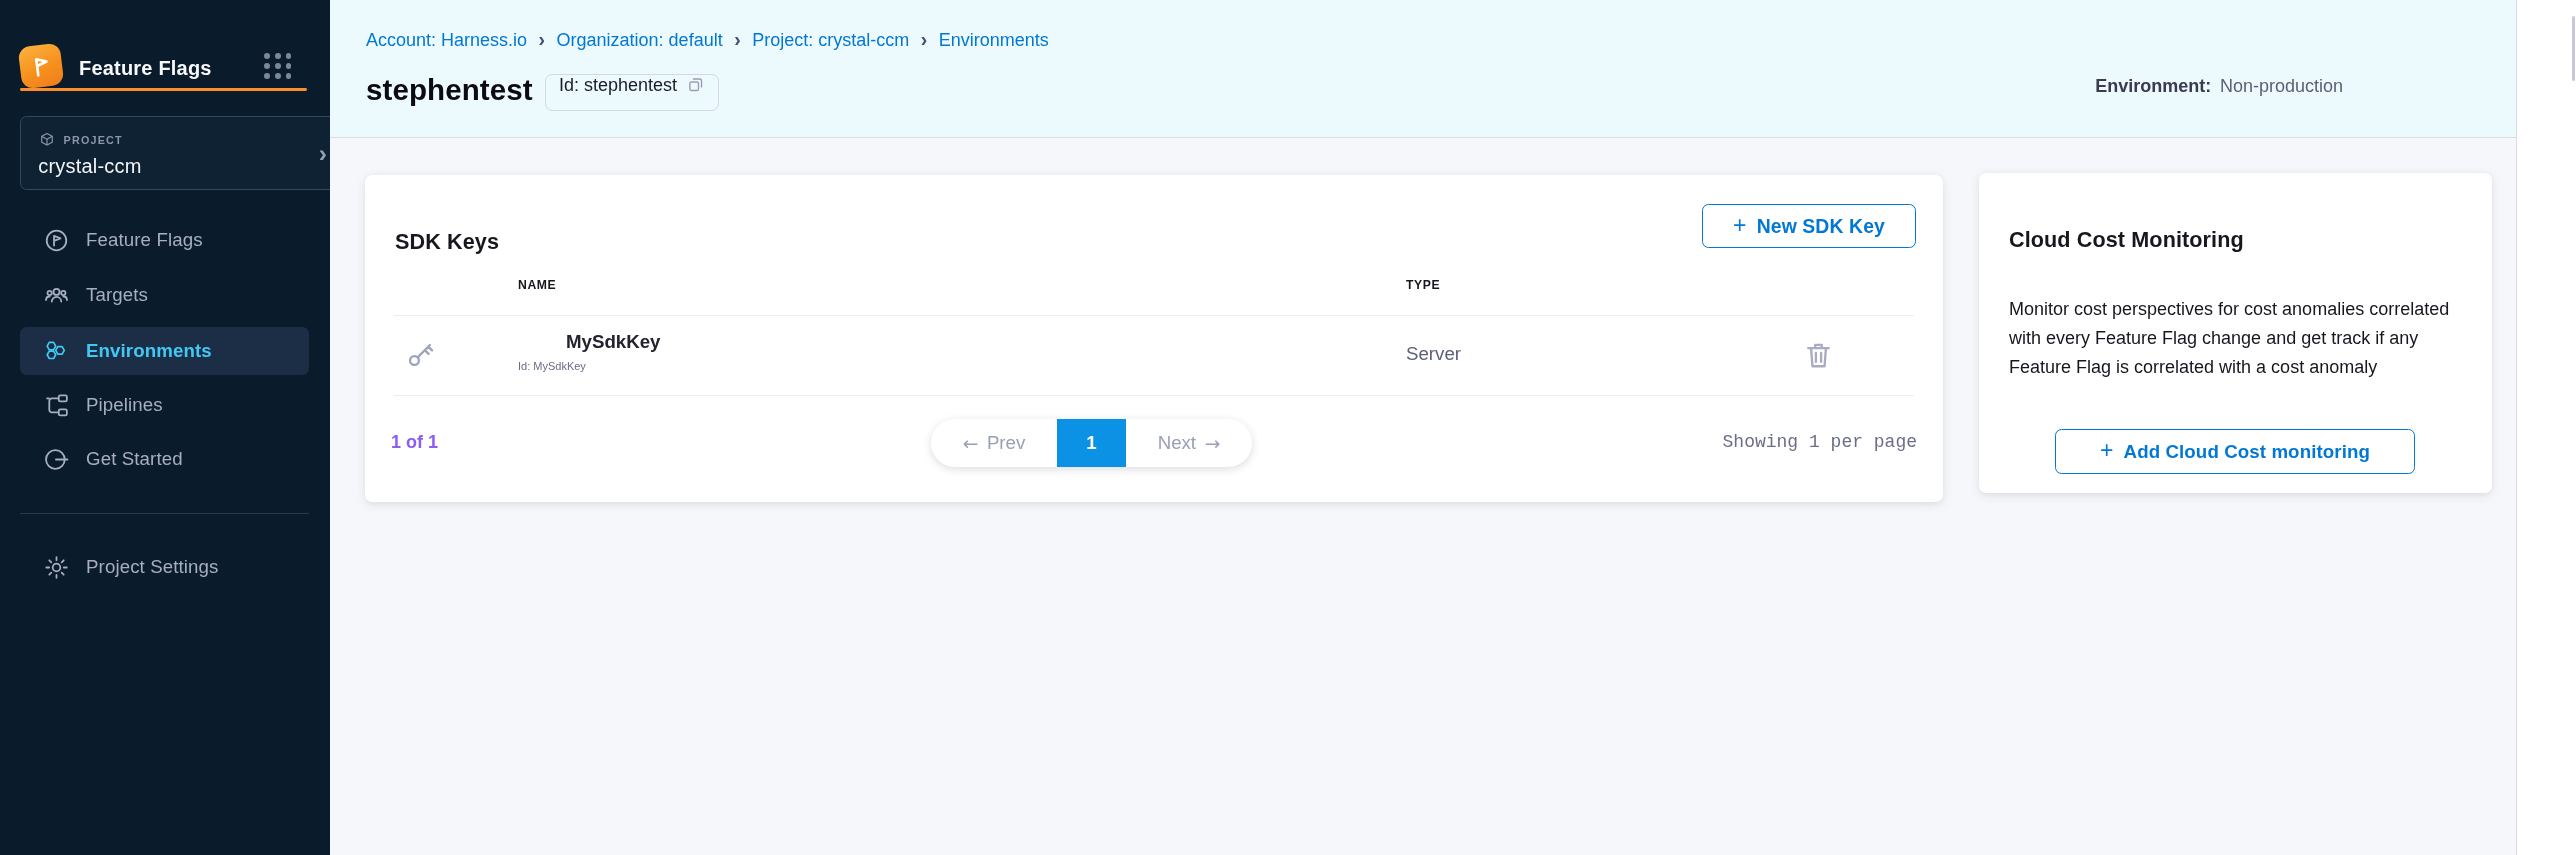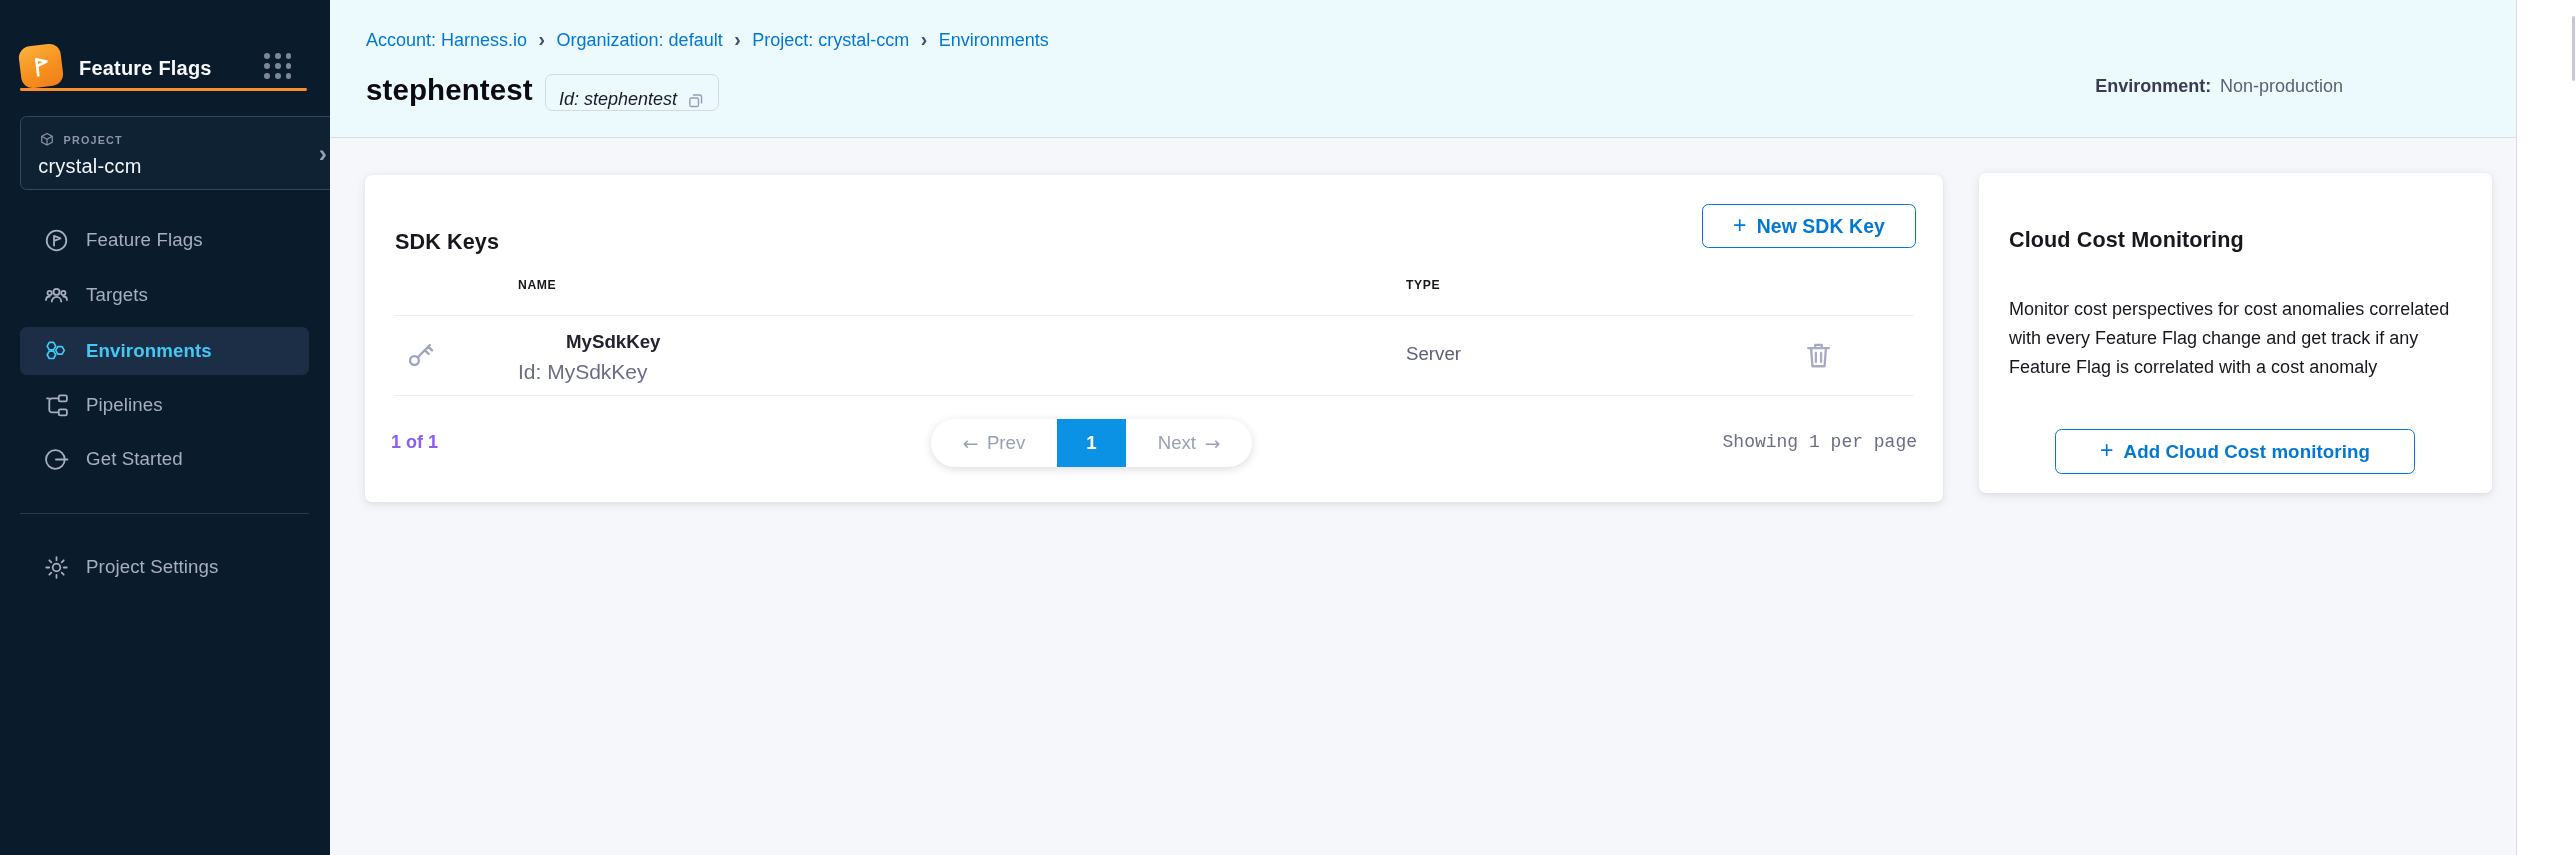--- a/index.html
+++ b/index.html
@@ -37,21 +37,21 @@
   .nav-item.active .nlabel{font-weight:700;}
   .side-divider{position:absolute;left:20px;top:513px;width:289px;height:0.7px;background:#273a4e;}
 
   
   .header{position:absolute;left:330px;top:0;width:2187px;height:138px;background:var(--header-bg,#ecf9fd);border-bottom:0.7px solid #d9dde8;}
   .breadcrumb{position:absolute;left:36px;top:30px;display:flex;align-items:center;gap:11.5px;font-size:18px;}
   .crumb{color:var(--accent-blue,#0278d5);cursor:pointer;}
   .crumb-sep{color:#44506b;font-size:19.4px;font-weight:700;line-height:1;transform:translateY(-1.4px);}
   .page-title{position:absolute;left:36px;top:73px;font-size:29.5px;font-weight:700;color:#0b0b11;letter-spacing:0.1px;}
   .id-chip{position:absolute;left:215px;top:74px;height:37px;border:1.1px solid #d5d6e8;border-radius:7.2px;
-    display:flex;align-items:flex-end;gap:8.6px;padding:0 13px;cursor:pointer;font-style:italic;}
+    display:flex;align-items:flex-start;gap:8.6px;padding:0 13px;cursor:pointer;}
   .id-chip .chip-text{font-size:18px;color:#1c1c28;}
   .env-wrap{position:absolute;right:174px;top:76px;font-size:18px;display:flex;gap:8.6px;}
   .env-label{font-weight:700;color:#3a3b4e;}
   .env-value{color:#5c5f74;}
 
   
   .main{position:absolute;left:330px;top:138px;width:2444px;height:718px;background:var(--main-bg,#f6f7fa);}
   .card{position:absolute;background:#ffffff;border-radius:7.2px;
     box-shadow:0 1.4px 4.3px rgba(29,34,56,.05),0 2.9px 11.5px rgba(29,34,56,.08);}
   .sdk-card{left:35px;top:37px;width:1578px;height:327px;}
@@ -66,21 +66,21 @@
   .new-key-btn{position:absolute;right:27px;top:29px;width:214px;height:44px;}
   .add-ccm-btn{position:absolute;left:76px;top:256px;width:360px;height:45px;font-size:18.7px;}
 
   .col-header{position:absolute;top:103px;font-size:12.2px;font-weight:700;color:#17171d;letter-spacing:0.6px;}
   .col-name{left:153px;} .col-type{left:1041px;}
   .hline{position:absolute;left:29px;right:29px;height:1.1px;background:#edeef4;}
   .line1{top:140px;} .line2{top:220px;}
 
   .key-icon{position:absolute;left:40px;top:163px;width:32px;height:32px;color:#9fa2bc;}
   .row-name{position:absolute;left:153px;top:156px;font-size:18.7px;font-weight:600;color:#22232f;margin-left:48px;}
-  .row-id{position:absolute;left:153px;top:185px;font-size:21px;color:#6b6d85;}
+  .row-id{position:absolute;left:153px;top:185px;font-size:11px;color:#6b6d85;}
   .row-type{position:absolute;left:1041px;top:168px;font-size:18.7px;color:#5d6078;}
   .trash-btn{position:absolute;left:1437px;top:163px;width:33px;height:35px;color:#a9abc2;cursor:pointer;background:none;border:none;padding:0;}
 
   .page-count{position:absolute;left:26px;top:257px;font-size:18px;font-weight:600;color:#8b5cf6;}
   .pagination{position:absolute;left:566px;top:244px;width:321px;height:48px;border-radius:24px;background:#fff;
     box-shadow:0 2.2px 8.6px rgba(40,41,61,.16);display:flex;align-items:stretch;overflow:hidden;}
   .pg-prev,.pg-next{flex:1;display:flex;align-items:center;justify-content:center;gap:8.6px;font-size:18.7px;color:#99a0b4;cursor:pointer;background:none;border:none;}
   .pg-page{width:69px;background:var(--page-active-blue,#0b92e4);color:#fff;font-size:18.7px;font-weight:600;
     display:flex;align-items:center;justify-content:center;cursor:pointer;border:none;}
   .pg-arrow{font-family:"DejaVu Sans",sans-serif;font-size:18.7px;}

